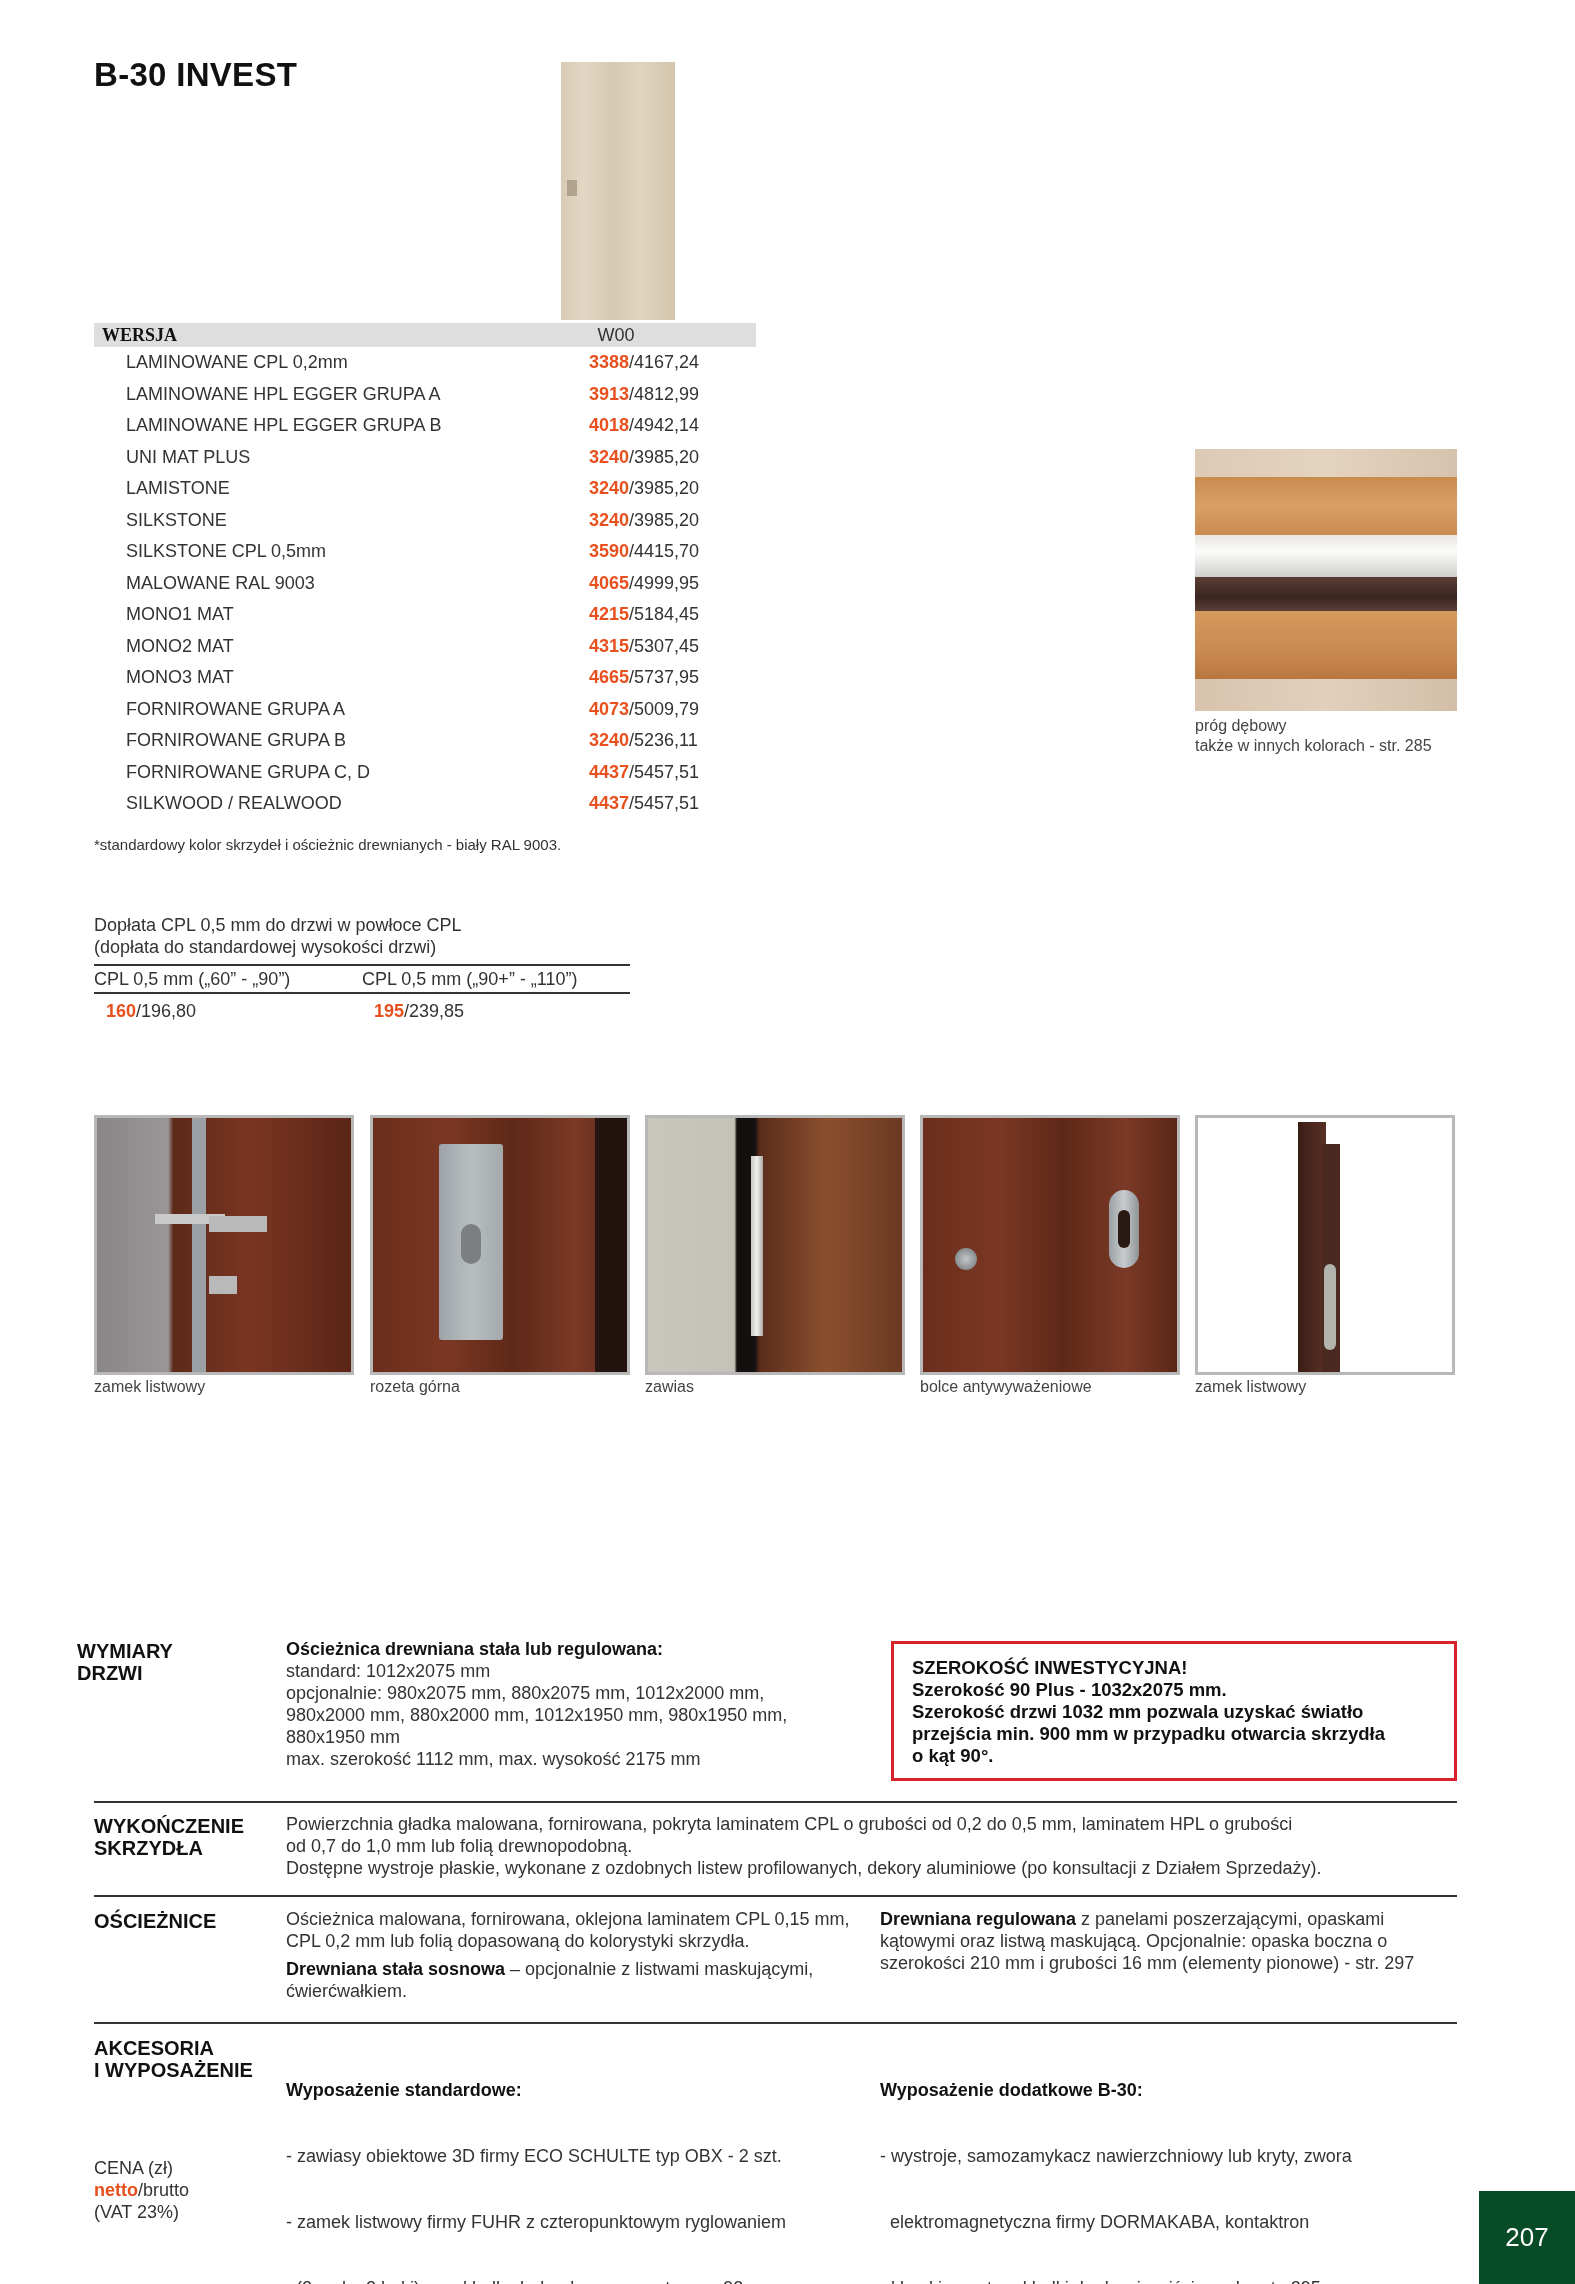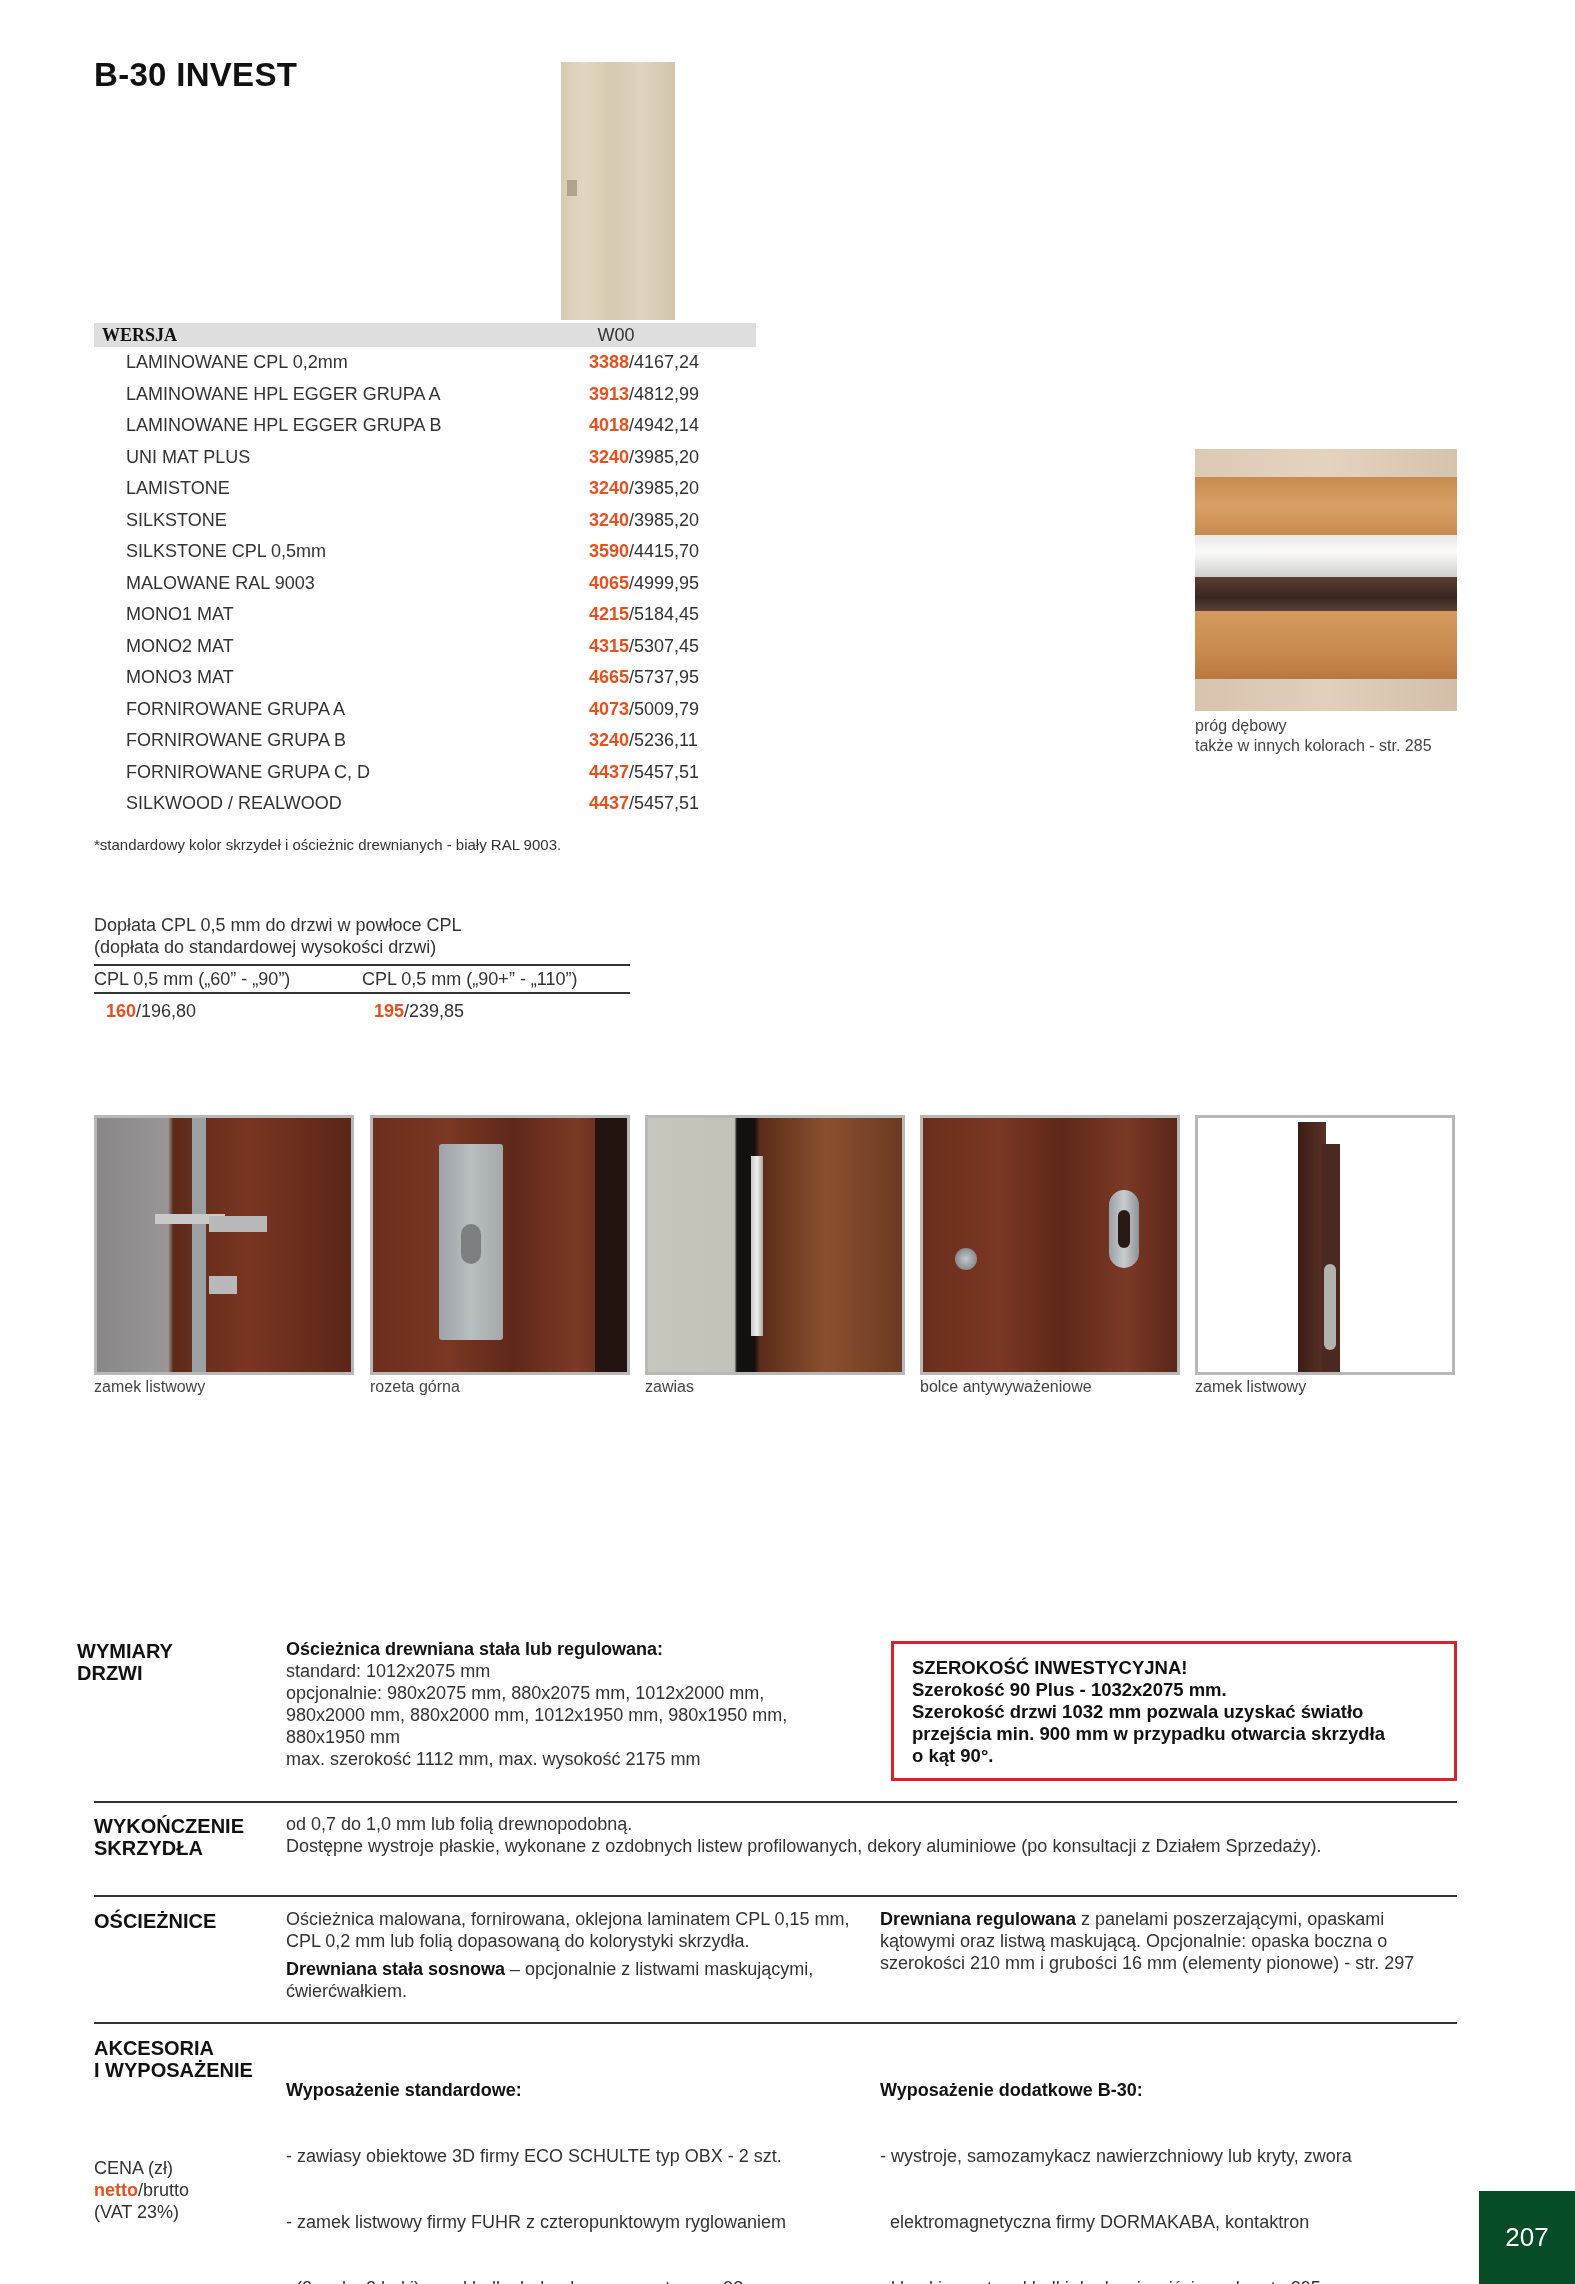--- a/index.html
+++ b/index.html
@@ -222,20 +222,21 @@
   <div>o kąt 90°.</div>
 </div>
 
 <div class="abs hr" style="top:1801px;"></div>
 
 <div class="abs sec-label" style="left:94px; top:1815px;">
   <div>WYKOŃCZENIE</div>
   <div>SKRZYDŁA</div>
 </div>
 <div class="abs sec-text" style="left:286px; top:1813px; width:1175px;">
+  <div>Powierzchnia gładka malowana, fornirowana, pokryta laminatem CPL o grubości od 0,2 do 0,5 mm, laminatem HPL o grubości</div>
   <div>od 0,7 do 1,0 mm lub folią drewnopodobną.</div>
   <div>Dostępne wystroje płaskie, wykonane z ozdobnych listew profilowanych, dekory aluminiowe (po konsultacji z Działem Sprzedaży).</div>
 </div>
 
 <div class="abs hr" style="top:1895px;"></div>
 
 <div class="abs sec-label" style="left:94px; top:1910px;">OŚCIEŻNICE</div>
 <div class="abs sec-text" style="left:286px; top:1908px; width:585px;">
   <div>Ościeżnica malowana, fornirowana, oklejona laminatem CPL 0,15 mm, CPL 0,2 mm lub folią dopasowaną do kolorystyki skrzydła.</div>
   <div style="margin-top:6px;"><b>Drewniana stała sosnowa</b><span> – opcjonalnie z listwami maskującymi, ćwierćwałkiem.</span></div>

